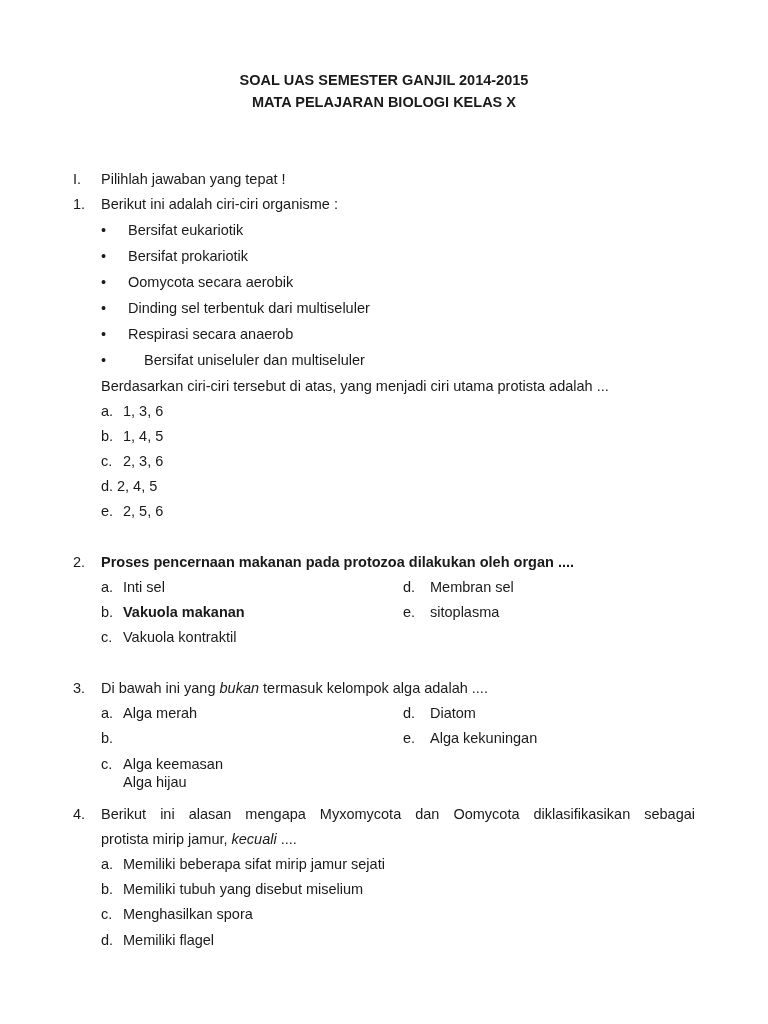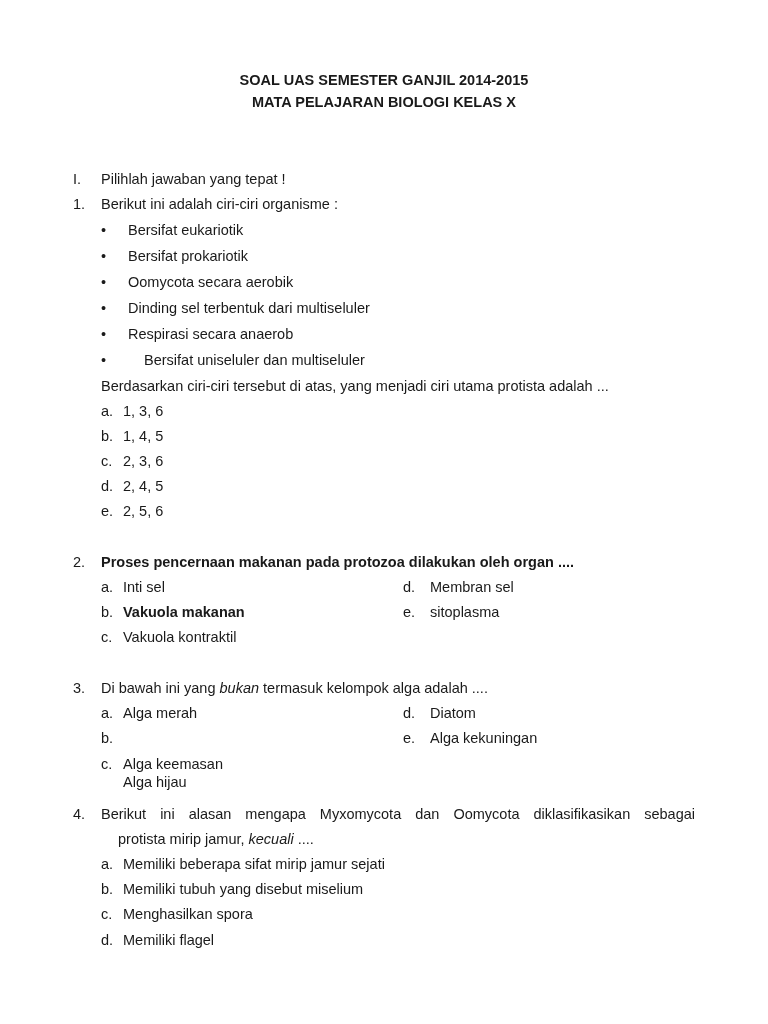--- a/index.html
+++ b/index.html
@@ -45,21 +45,21 @@
     <div class="line" style="left:101px; top:377px;text-align:right;">Berdasarkan ciri-ciri tersebut di atas, yang menjadi ciri utama protista adalah ...</div>
 
     <div>
       <div class="line" style="left:101px; top:402px;">a.</div>
       <div class="line" style="left:123px; top:402px;">1, 3, 6</div>
       <div class="line" style="left:101px; top:427px;">b.</div>
       <div class="line" style="left:123px; top:427px;">1, 4, 5</div>
       <div class="line" style="left:101px; top:452px;">c.</div>
       <div class="line" style="left:123px; top:452px;">2, 3, 6</div>
       <div class="line" style="left:101px; top:477px;">d.</div>
-      <div class="line" style="left:123px; top:477px;">2, 4, 5</div>
+      <div class="line" style="left:117px; top:477px;">2, 4, 5</div>
       <div class="line" style="left:101px; top:502px;">e.</div>
       <div class="line" style="left:123px; top:502px;">2, 5, 6</div>
     </div>
   </div>
 
   <div>
     <div class="line" style="left:73px; top:553px;">2.</div>
     <div class="line" style="left:101px; top:553px;font-weight:bold;">Proses pencernaan makanan pada protozoa dilakukan oleh organ ....</div>
 
     <div>
@@ -90,21 +90,21 @@
       <div class="line" style="left:403px; top:704px;">d.</div>
       <div class="line" style="left:430px; top:704px;">Diatom</div>
       <div class="line" style="left:403px; top:729px;">e.</div>
       <div class="line" style="left:430px; top:729px;">Alga kekuningan</div>
     </div>
   </div>
 
   <div>
     <div class="line" style="left:73px; top:805px;">4.</div>
     <div class="justify" style="top:805px;">Berikut ini alasan mengapa Myxomycota dan Oomycota diklasifikasikan sebagai</div>
-    <div class="line" style="left:118px; top:830px;text-align:center;"><span>protista mirip jamur, </span><em>kecuali</em><span> ....</span></div>
+    <div class="line" style="left:101px; top:830px;text-align:center;"><span>protista mirip jamur, </span><em>kecuali</em><span> ....</span></div>
 
     <div>
       <div class="line" style="left:101px; top:855px;">a.</div>
       <div class="line" style="left:123px; top:855px;">Memiliki beberapa sifat mirip jamur sejati</div>
       <div class="line" style="left:101px; top:880px;">b.</div>
       <div class="line" style="left:123px; top:880px;">Memiliki tubuh yang disebut miselium</div>
       <div class="line" style="left:101px; top:905px;">c.</div>
       <div class="line" style="left:123px; top:905px;">Menghasilkan spora</div>
       <div class="line" style="left:101px; top:931px;">d.</div>
       <div class="line" style="left:123px; top:931px;">Memiliki flagel</div>

